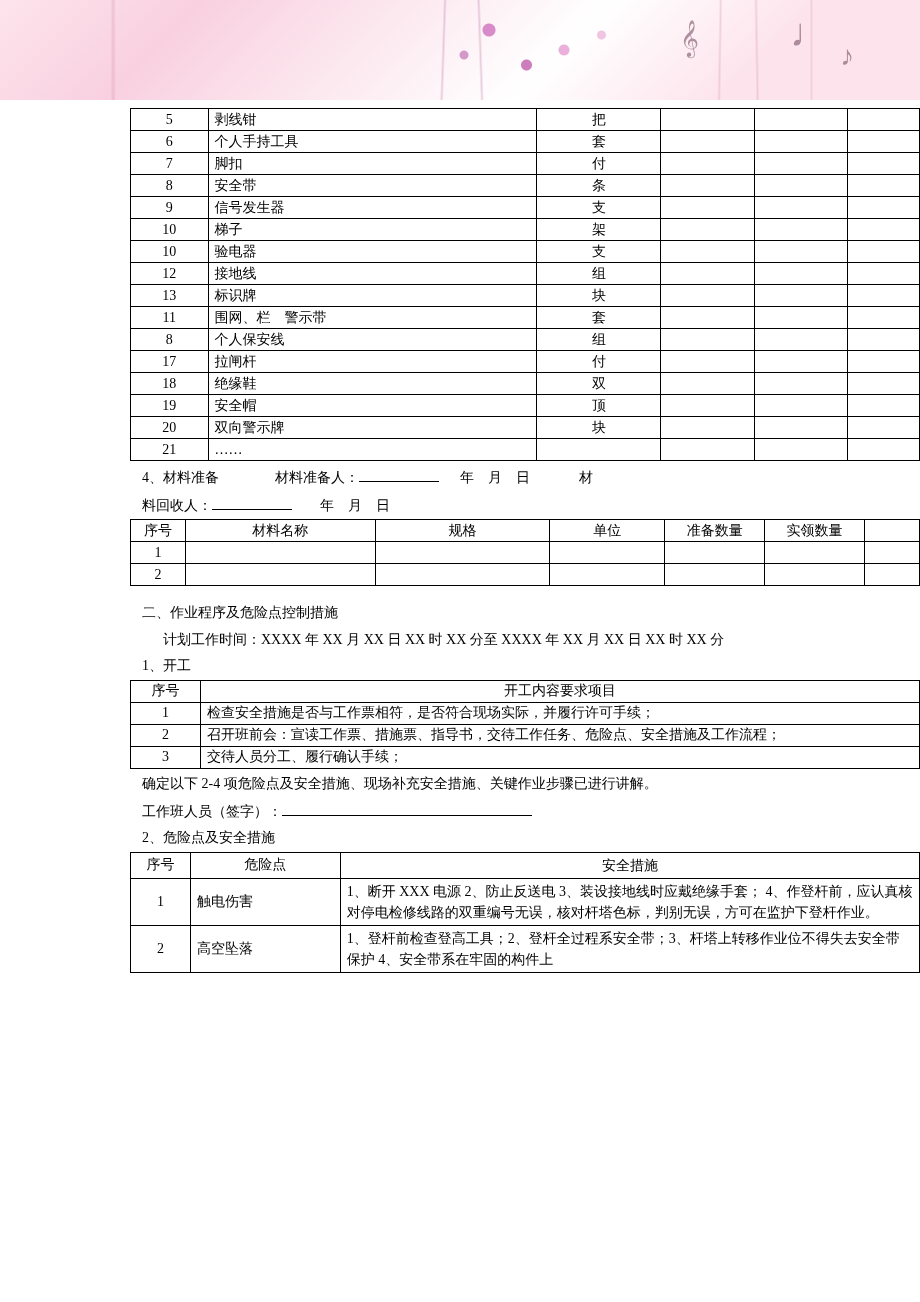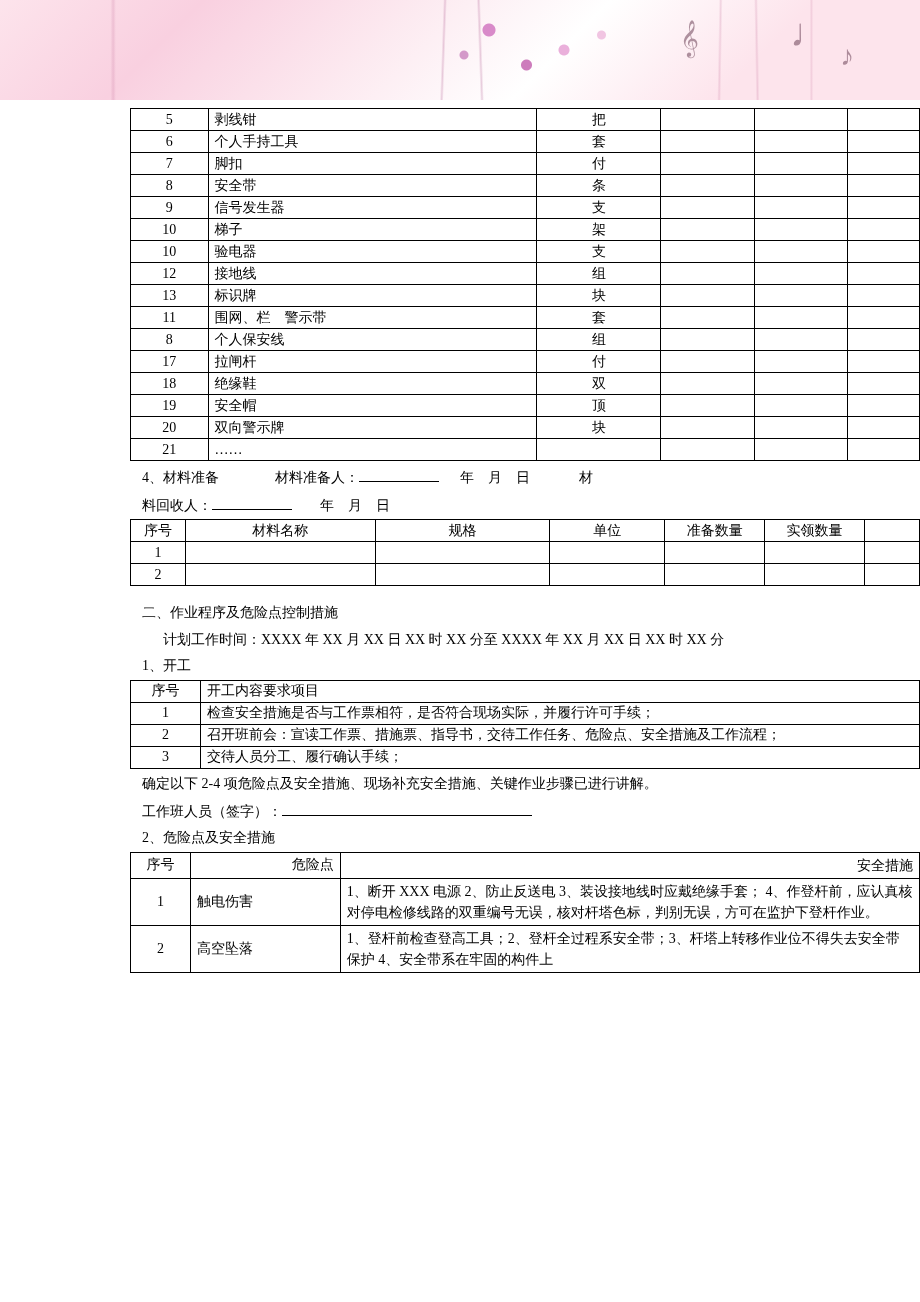--- a/index.html
+++ b/index.html
@@ -80,24 +80,24 @@
   .materials-table th, .materials-table td { text-align: center; }
   .materials-table th:nth-child(1), .materials-table td:nth-child(1) { width: 55px; }
   .materials-table th:nth-child(2), .materials-table td:nth-child(2) { width: 190px; }
   .materials-table th:nth-child(3), .materials-table td:nth-child(3) { width: 175px; }
   .materials-table th:nth-child(4), .materials-table td:nth-child(4) { width: 115px; }
   .materials-table th:nth-child(5), .materials-table td:nth-child(5) { width: 100px; }
   .materials-table th:nth-child(6), .materials-table td:nth-child(6) { width: 100px; }
   .materials-table th:nth-child(7), .materials-table td:nth-child(7) { width: 55px; }
 
   .kaigong-table td:nth-child(1), .kaigong-table th:nth-child(1) { width: 70px; text-align: center; }
-  .kaigong-table th:nth-child(2) { }
+  .kaigong-table th:nth-child(2) { text-align: center; }
   .kaigong-table td:nth-child(2), .kaigong-table th:nth-child(2) { width: 720px; }
 
-  .risk-table th { text-align: right; }
+  .risk-table th { text-align: center; }
   .risk-table td:nth-child(1), .risk-table th:nth-child(1) { width: 60px; text-align: center; }
   .risk-table td:nth-child(2), .risk-table th:nth-child(2) { width: 150px; }
   .risk-table td:nth-child(3), .risk-table th:nth-child(3) { width: 580px; line-height: 1.5; padding: 2px 6px; margin-left: 40px; }
 
   .underline {
     display: inline-block;
     border-bottom: 1px solid #000;
     min-width: 80px;
     height: 1.2em;
     vertical-align: baseline;

